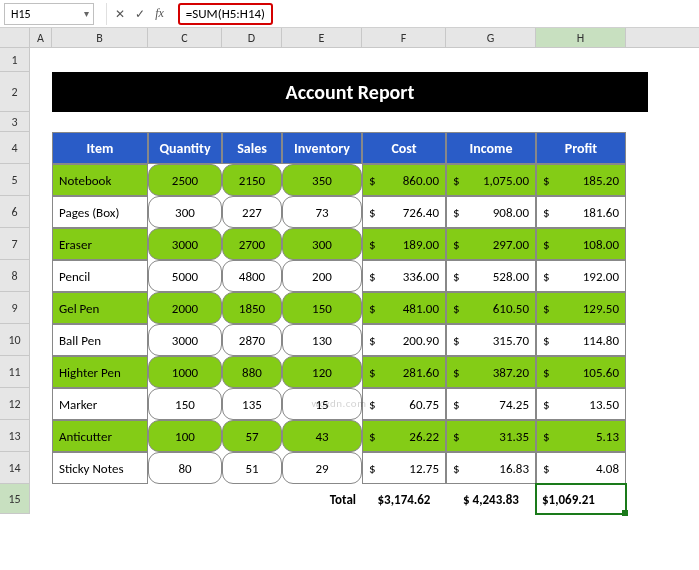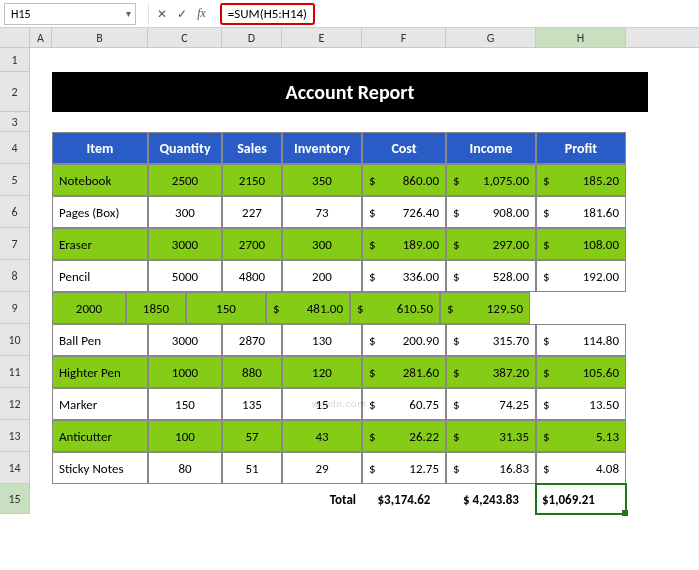--- a/index.html
+++ b/index.html
@@ -14,21 +14,21 @@
     }
     .formula-bar {
       display: flex;
       align-items: center;
       height: 28px;
       border-bottom: 1px solid #d0d0d0;
       background: #fff;
       padding: 0 4px;
     }
     .name-box {
-      width: 132px;
+      width: 90px;
       height: 22px;
       border: 1px solid #c0c0c0;
       display: flex;
       align-items: center;
       padding: 0 6px;
       font-size: 12px;
       position: relative;
     }
     .name-box .chev {
       position: absolute; right: 4px; color:#666; font-size:10px;
@@ -130,21 +130,21 @@
     }
     .tbl-cell {
       border: 1px solid #888;
       display: flex;
       align-items: center;
       padding: 0 6px;
       font-size: 13px;
       background: #fff;
     }
     .tbl-cell.alt { background: #84cc16; }
-    .tbl-cell.center { justify-content: center; }
+    .tbl-cell.center { justify-content: center; border-radius: 11px; }
     .money { justify-content: space-between; }
     .money .sym { margin-right:2px; }
     .total-row .tbl-cell { border:none; font-weight:bold; background:#fff;}
     .total-label { justify-content:flex-end; font-weight:bold; }
     .sel-cell {
       position: absolute;
       border: 2px solid #1a7a1a;
       pointer-events: none;
     }
     .sel-handle {
@@ -307,20 +307,21 @@
             <span class="sym">$</span>
             <span>528.00</span>
           </div>
           <div class="tbl-cell col-H money ">
             <span class="sym">$</span>
             <span>192.00</span>
           </div>
         </div>
         <div class="r rh-d">
           <div class="c col-A"></div>
+          <div class="tbl-cell col-B alt">Gel Pen</div>
           <div class="tbl-cell col-C center alt">2000</div>
           <div class="tbl-cell col-D center alt">1850</div>
           <div class="tbl-cell col-E center alt">150</div>
           <div class="tbl-cell col-F money alt">
             <span class="sym">$</span>
             <span>481.00</span>
           </div>
           <div class="tbl-cell col-G money alt">
             <span class="sym">$</span>
             <span>610.50</span>

